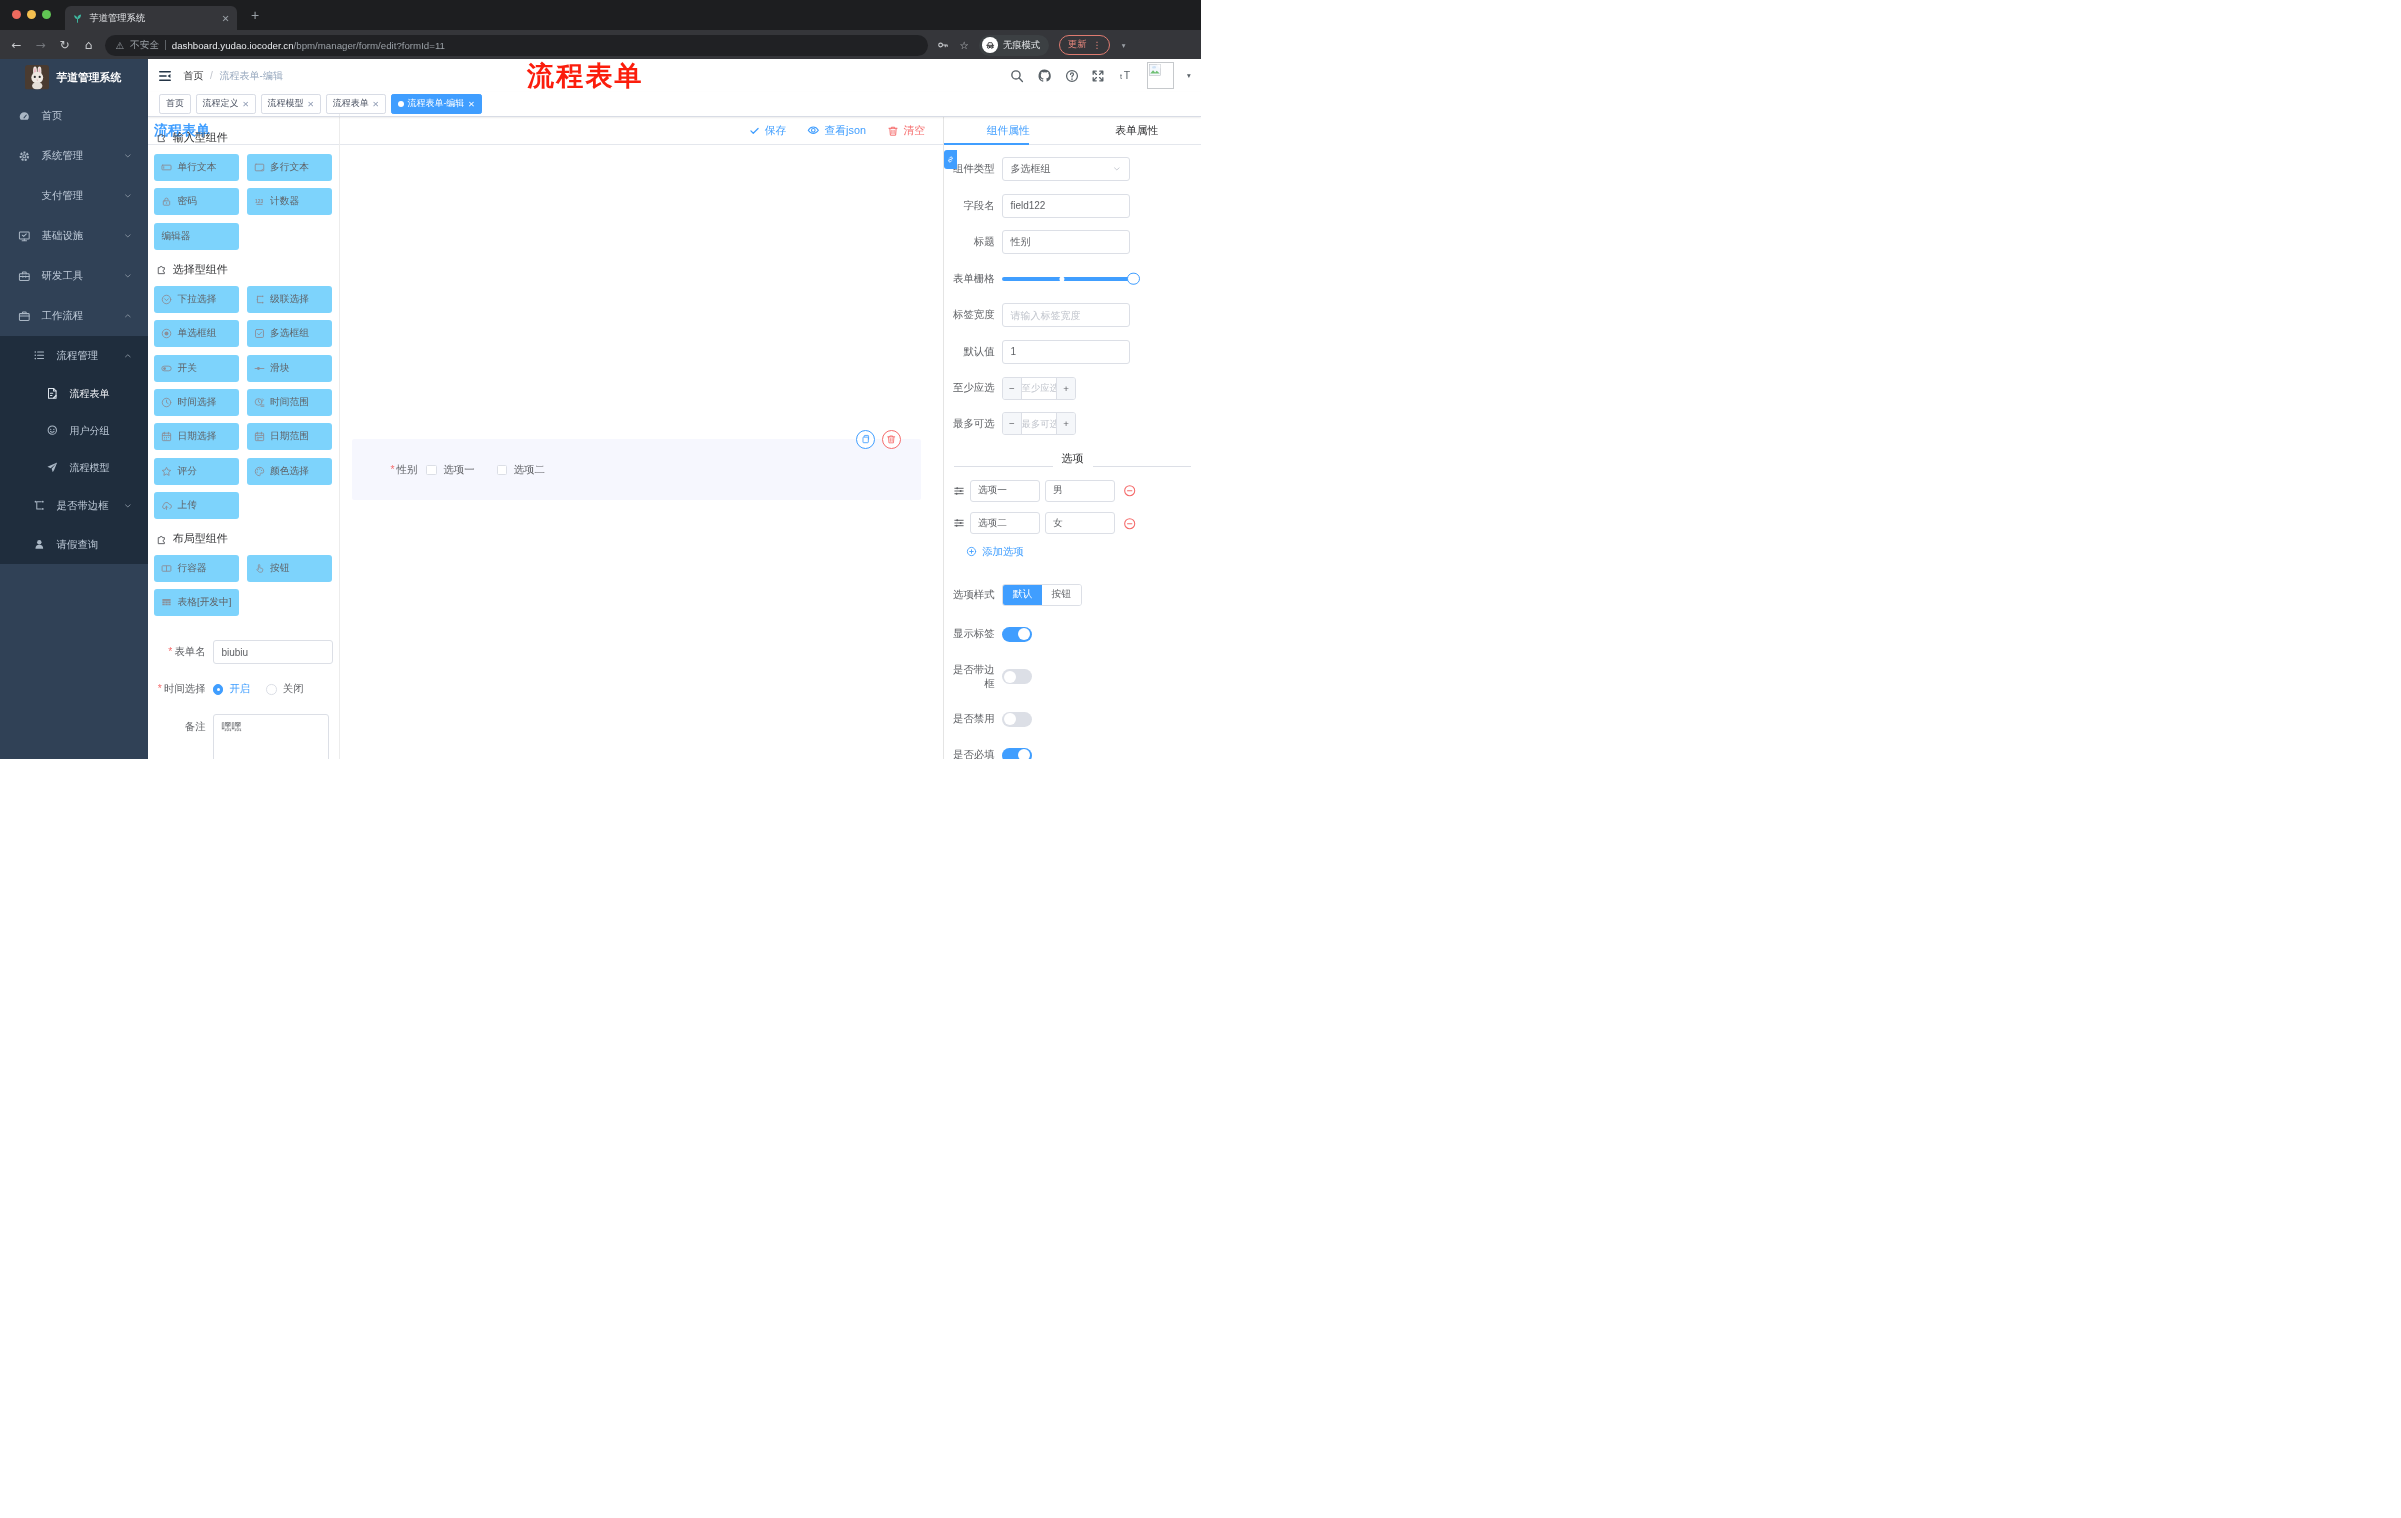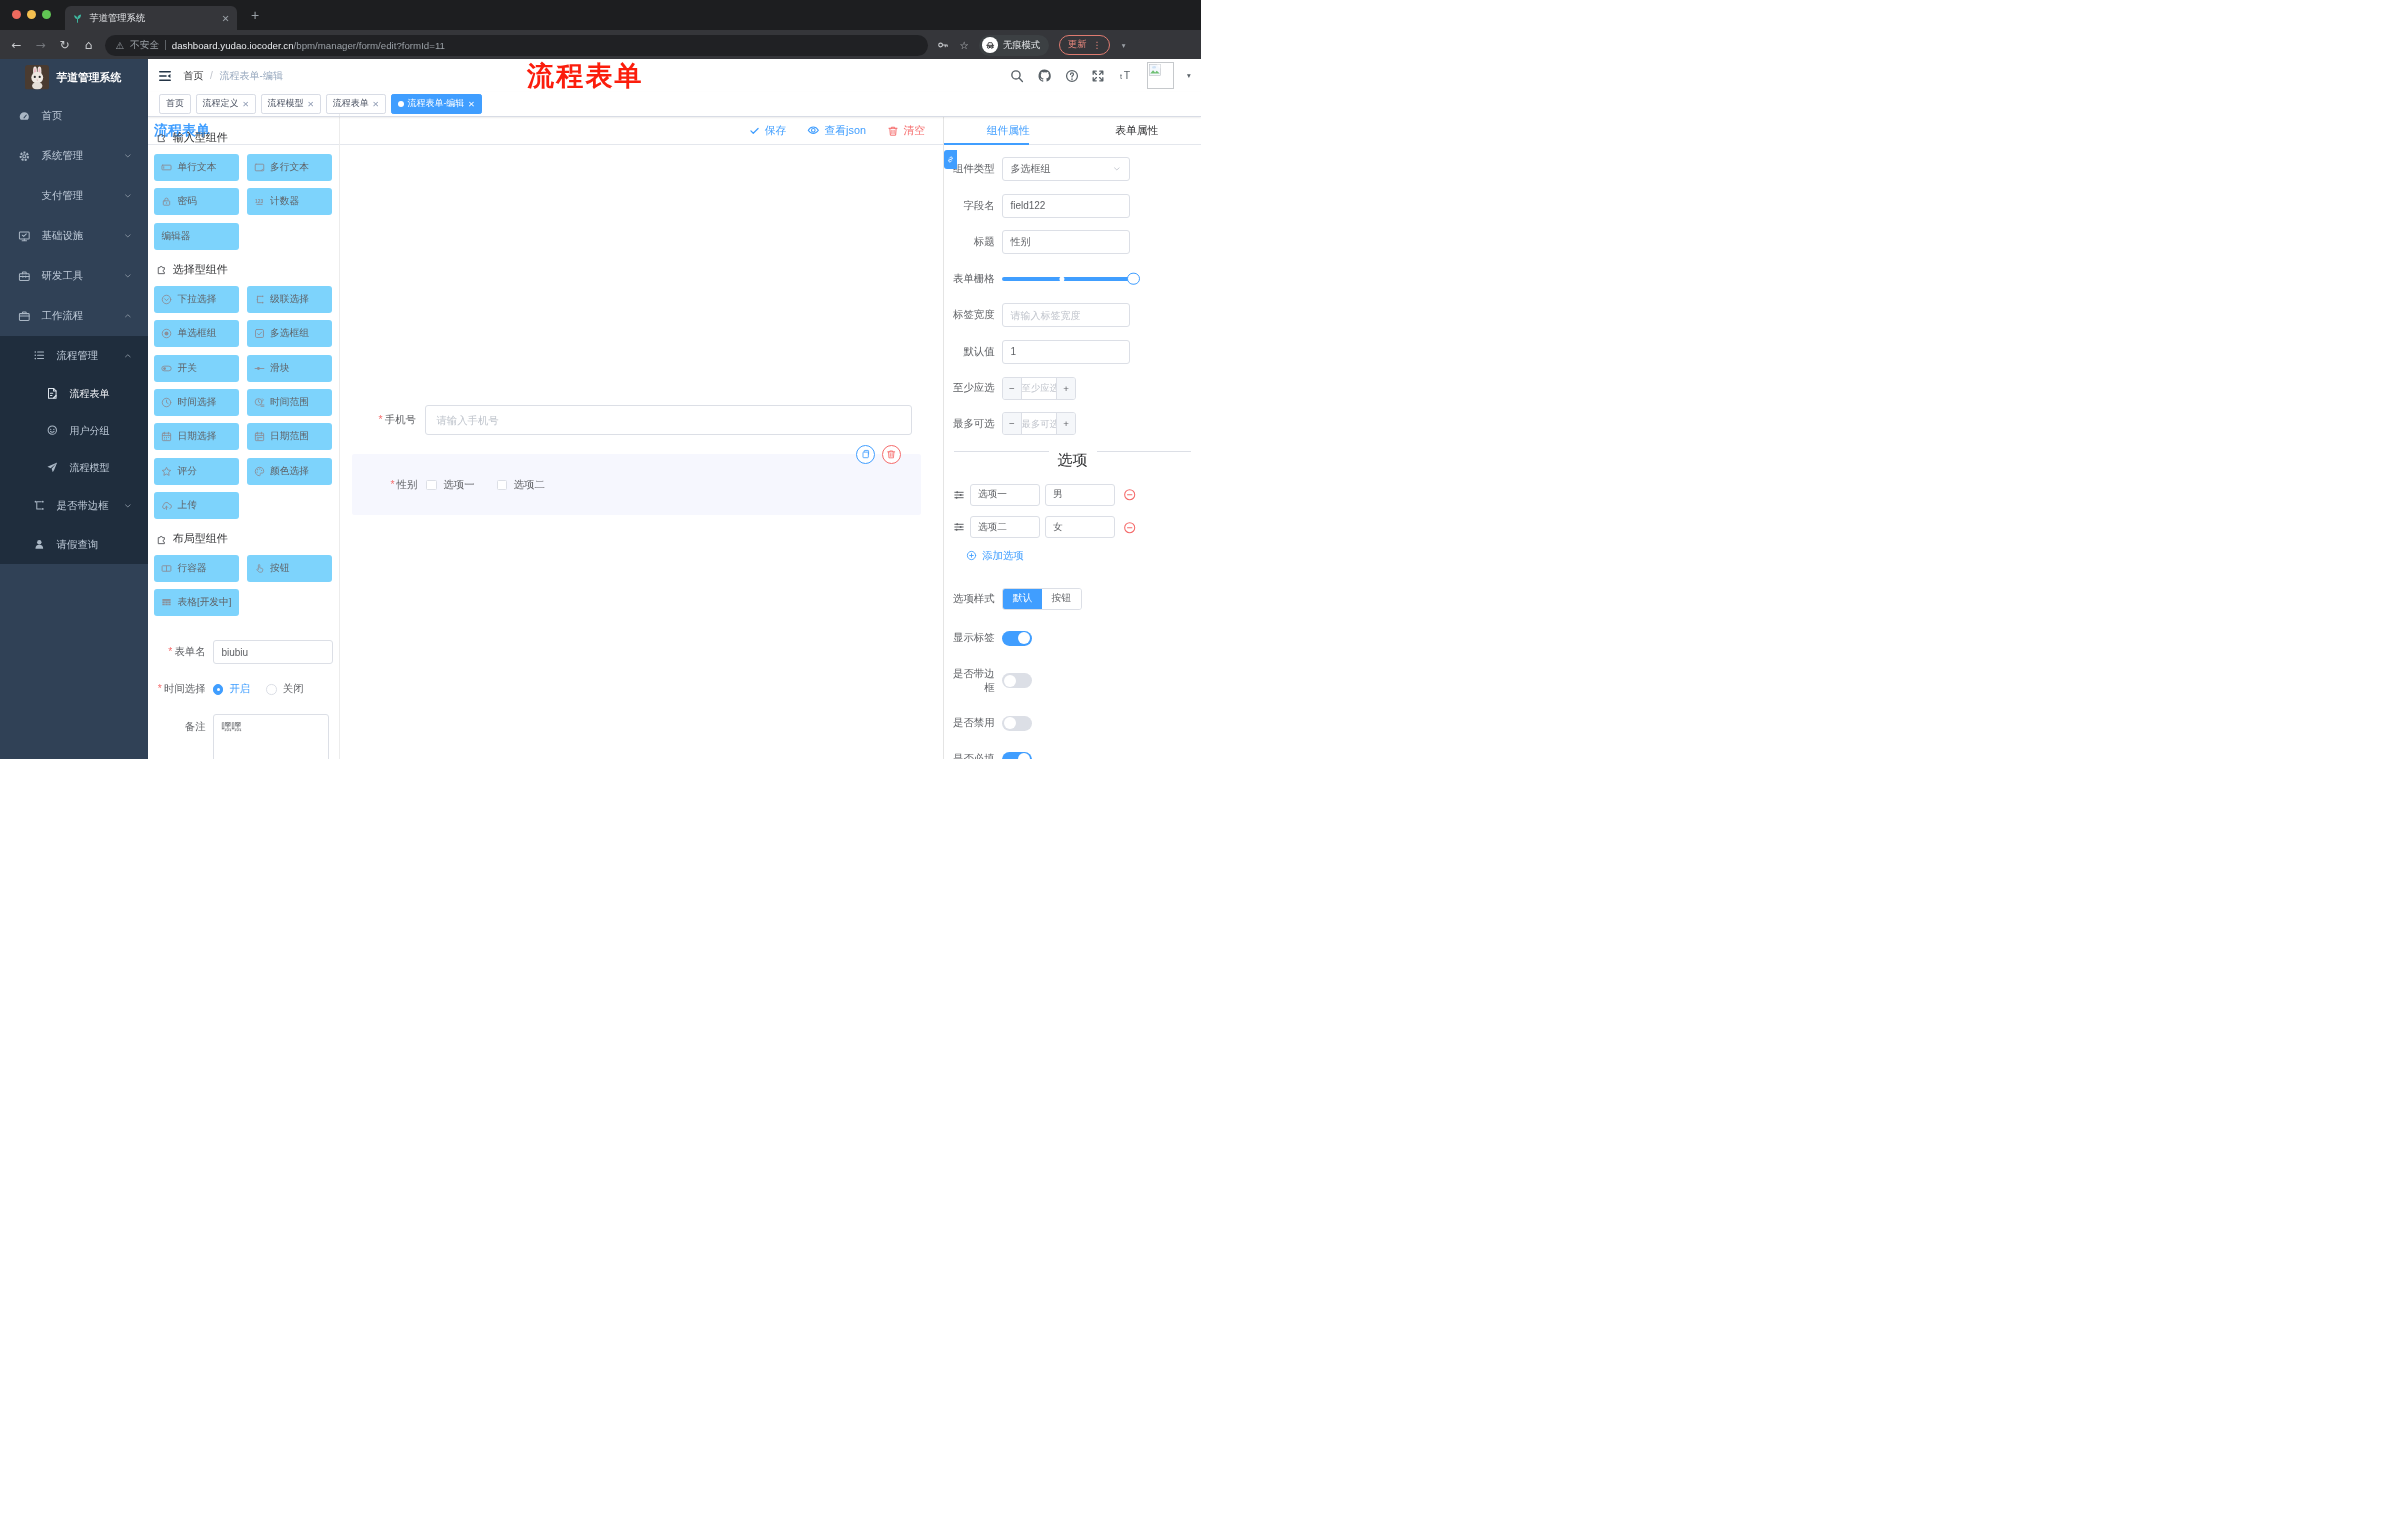--- a/index.html
+++ b/index.html
@@ -162,21 +162,21 @@
            border-radius:50%; background:#fff; }
   .shandle { position:absolute; right:-6.7px; top:50%; transform:translate(0,-50%); width:12.6px; height:12.6px;
              border-radius:50%; background:#fff; border:1.9px solid #409eff; cursor:pointer; }
   .stepper { width:74px; height:23px; border:0.7px solid #dcdfe6; border-radius:3px; display:flex; overflow:hidden; }
   .stepbtn { width:18.6px; background:#f5f7fa; color:#606266; display:flex; align-items:center;
              justify-content:center; font-size:9.7px; cursor:pointer; flex-shrink:0; }
   .stepbtn.minus { border-right:0.7px solid #dcdfe6; }
   .stepbtn.plus { border-left:0.7px solid #dcdfe6; }
   .stepin { flex:1; min-width:0; border:none; outline:none; text-align:center; font-size:9.3px;
             color:#606266; font-family:inherit; }
-  .pdivider { display:flex; align-items:flex-start; gap:9px; margin:16.3px 10.4px 13.4px; color:#303133; font-size:15px; }
+  .pdivider { display:flex; align-items:flex-end; gap:9px; margin:16.3px 10.4px 13.4px; color:#303133; font-size:11px; }
   .pdivider::before,.pdivider::after { content:""; flex:1; height:0.7px; background:#dcdfe6; }
   .optrow { display:flex; align-items:center; gap:5.2px; margin:0 0 10.4px 9px; }
   .optrow svg.dragh { color:#606266; cursor:grab; }
   .optin { width:70px; height:22px; border:0.7px solid #dcdfe6; border-radius:3px; padding:0 6.7px;
            font-size:9.7px; color:#606266; outline:none; font-family:inherit; }
   .optdel { color:#f56c6c; cursor:pointer; display:flex; margin-left:2.2px; }
   .addopt { display:flex; align-items:center; gap:5.2px; color:#409eff; font-size:10.4px;
             margin:1.5px 0 25px 22px; cursor:pointer; }
   .seg { display:inline-flex; border:0.7px solid #dcdfe6; border-radius:3px; overflow:hidden; height:22px; }
   .segit { padding:0 9.7px; display:flex; align-items:center; font-size:9.7px; color:#606266;
@@ -960,24 +960,20 @@
                   </span>
                 </div>
                 <div class="mrow top">
                   <span class="mlabel">备注</span>
                   <textarea class="mtext" style="">嘿嘿</textarea>
                 </div>
               </div>
             </div>
 
             <div class="canvas">
-              <div class="crow">
-                <span class="clabel req">手机号</span>
-                <input class="cinput" placeholder="请输入手机号" style="">
-              </div>
               <div class="selblock">
                 <span class="clabel req">性别</span>
                 <div style="display:flex">
 
                 <span class="cbx">
                       <span class="box"></span>
                       <span>选项一</span>
                     </span>
                     <span class="cbx">
                       <span class="box"></span>

